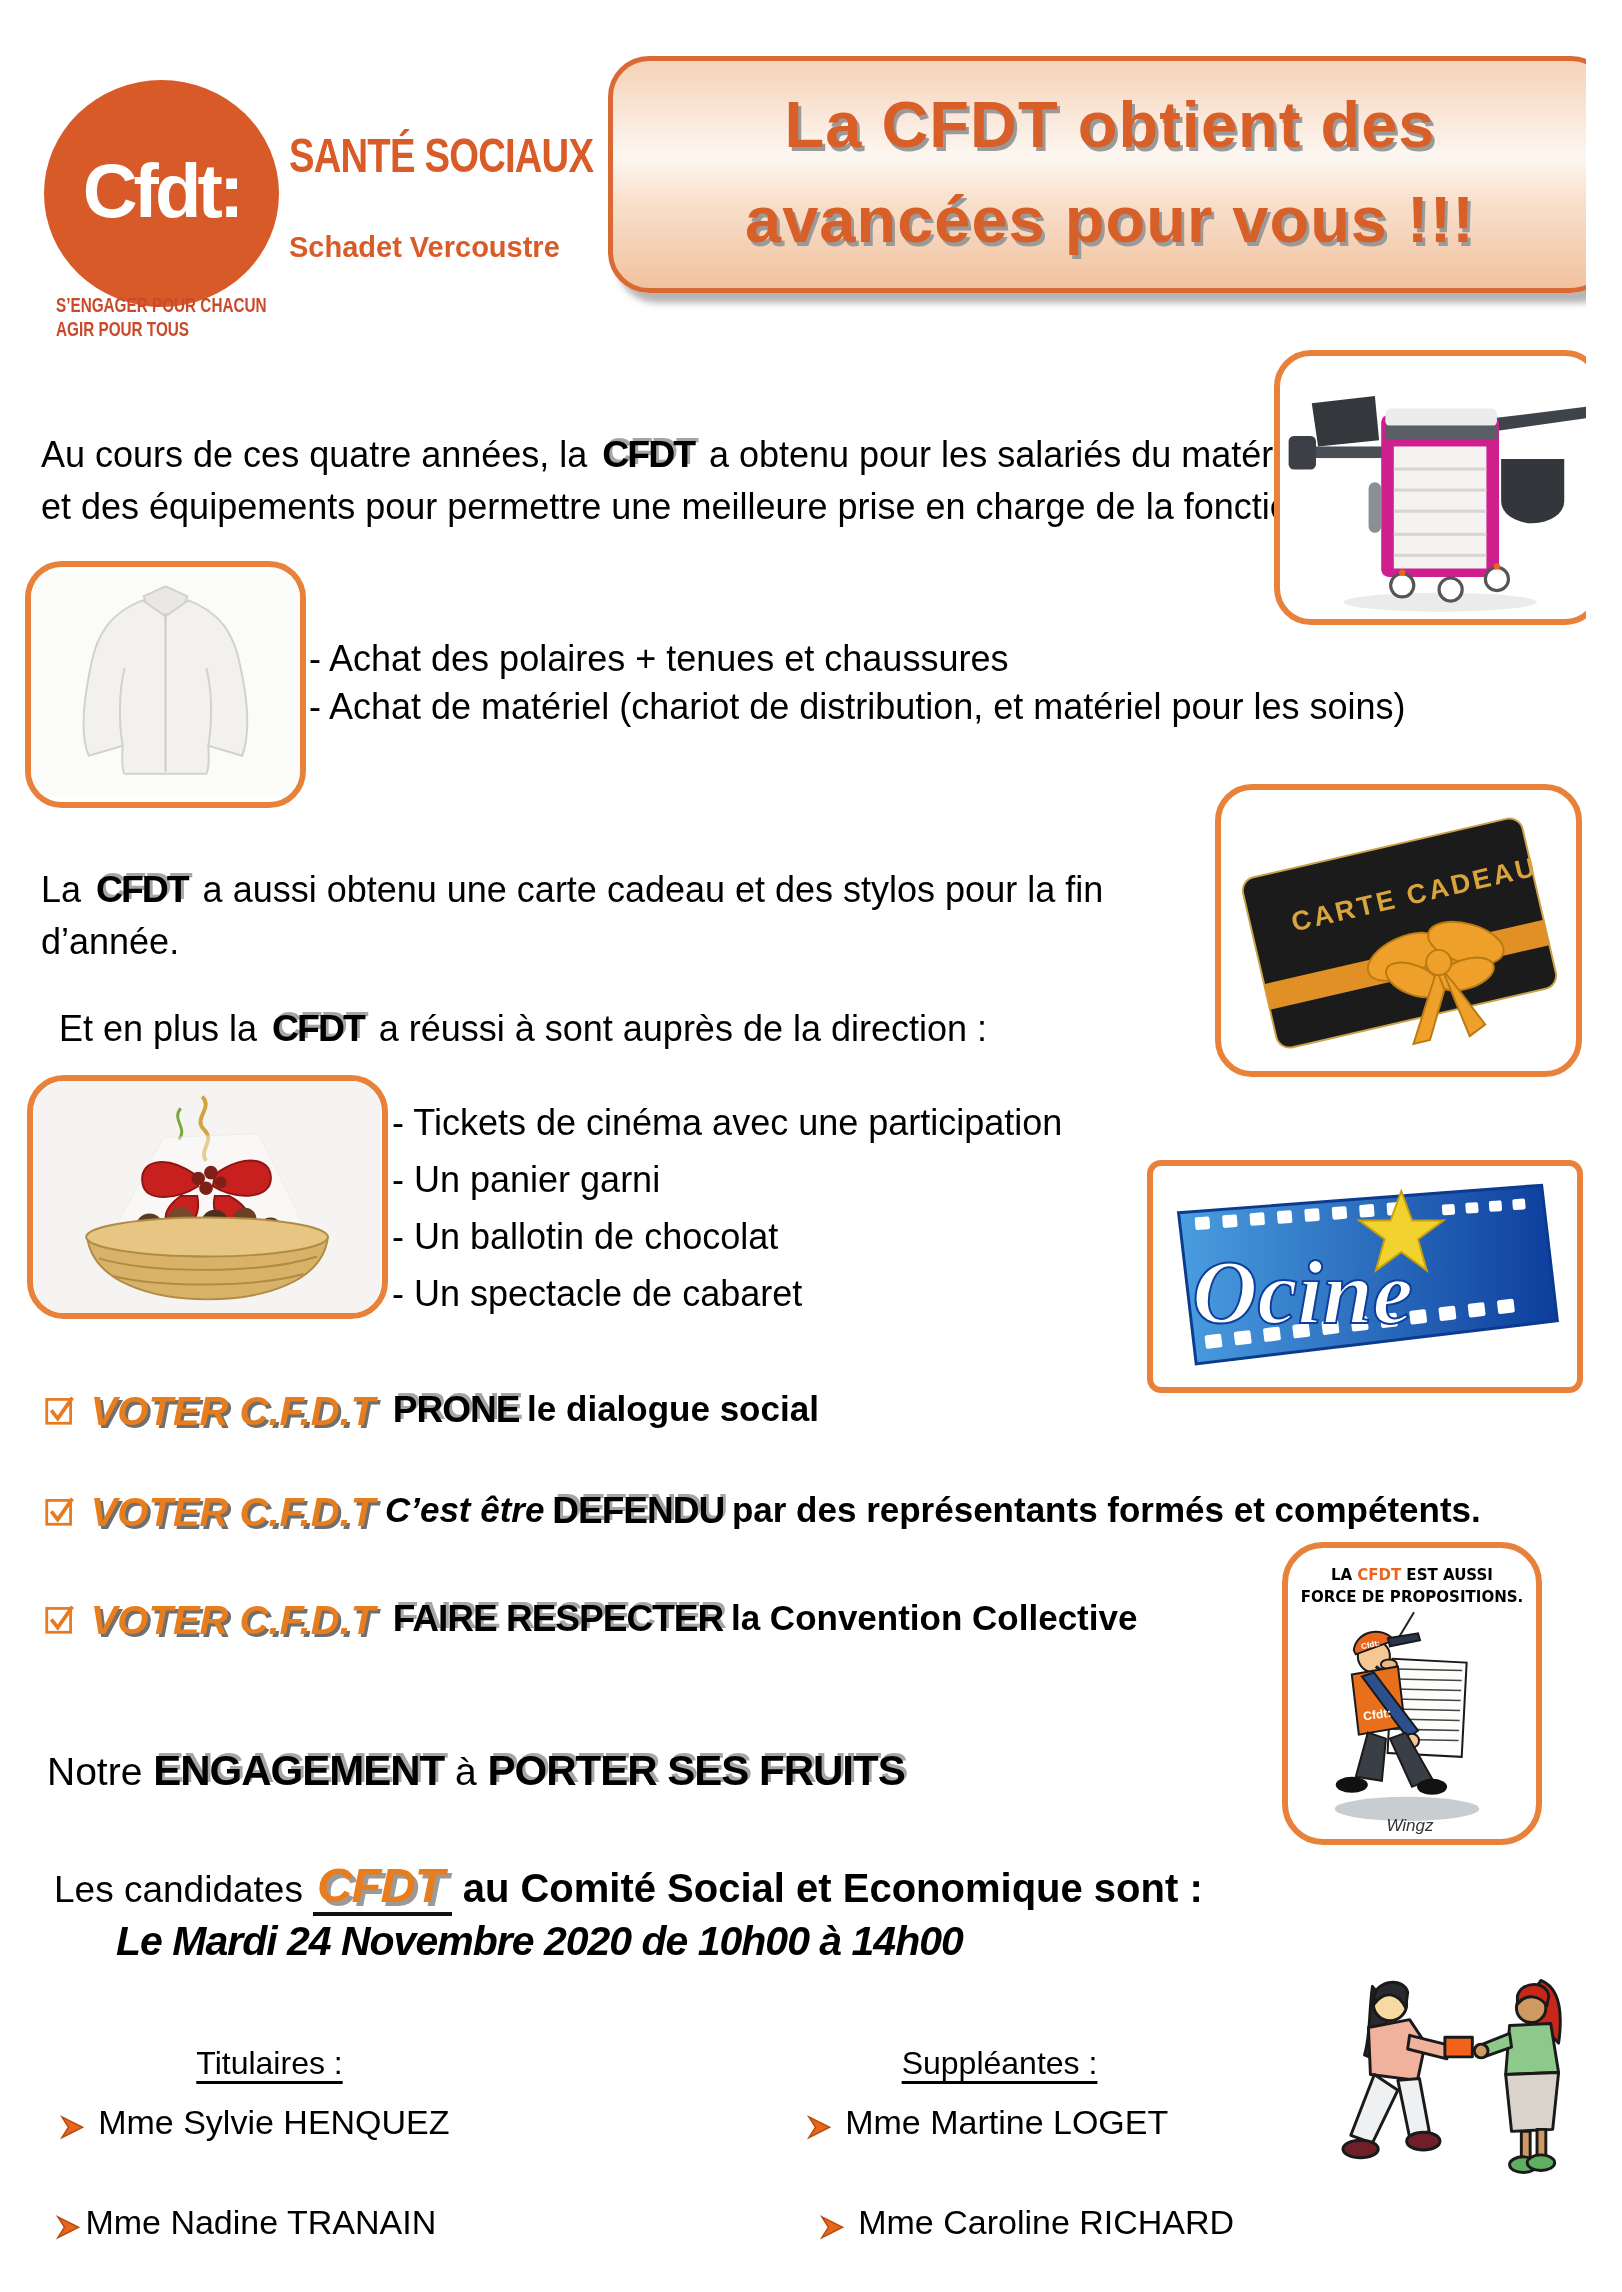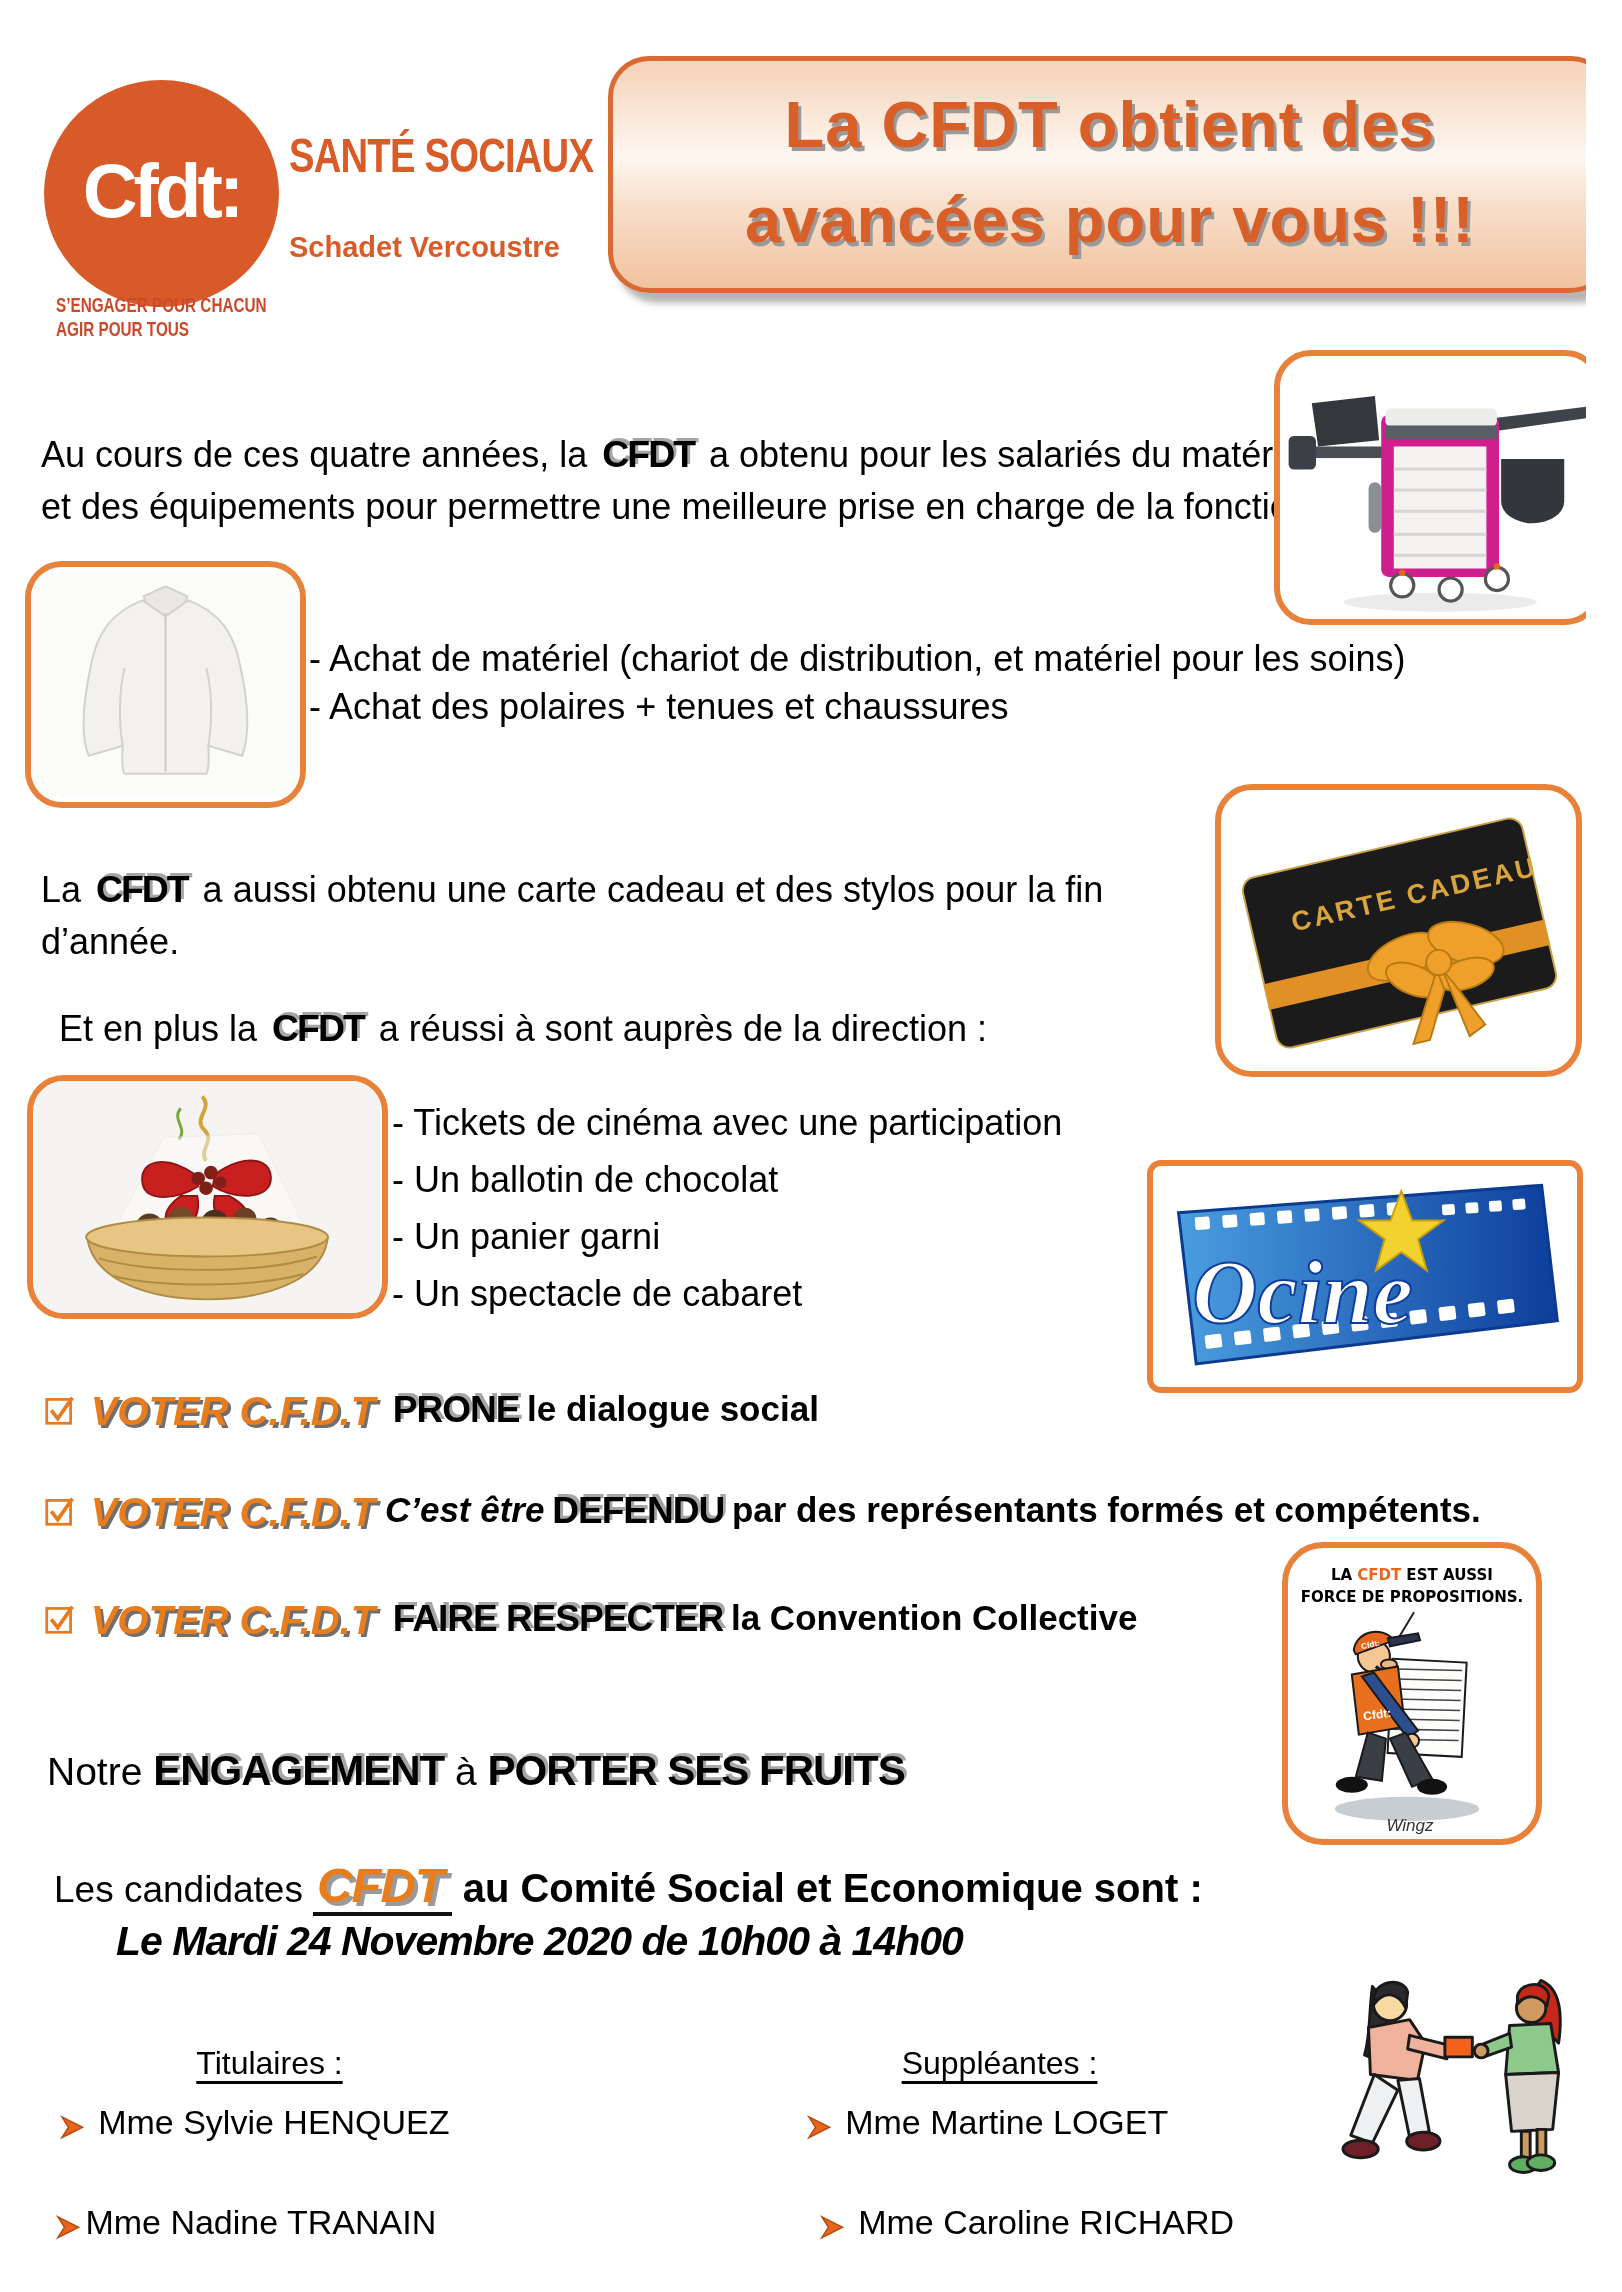--- a/index.html
+++ b/index.html
@@ -122,22 +122,22 @@
         <path d="M113,24 L135,14 L157,24 L150,42 L120,42 Z" fill="#e9e8e5"></path>
         <path d="M112,28 C 80,40 66,62 60,94 C 52,132 50,166 58,184 L 92,174 C 91,192 92,200 94,202 L 176,202 C 178,198 179,190 178,174 L 212,184 C 220,162 218,130 210,94 C 204,62 190,40 158,28 L 135,44 Z"></path>
         <line x1="135" y1="44" x2="135" y2="200" stroke="#cccbc8"></line>
         <path d="M92,174 C 88,150 88,120 94,96" fill="none"></path>
         <path d="M178,174 C 182,150 182,120 176,96" fill="none"></path>
       </g>
     </svg>
   </div>
 
   <div class="abs list" style="left:309px;top:635px;line-height:48px;">
+    <div>- Achat des polaires + tenues et chaussures</div>
     <div>- Achat de matériel (chariot de distribution, et matériel pour les soins)</div>
-    <div>- Achat des polaires + tenues et chaussures</div>
   </div>
 
   <div class="abs para" style="left:41px;top:863px;width:1186px;">
     <span>La </span><span class="cfdt">CFDT</span><span> a aussi obtenu une carte cadeau et des stylos pour la fin</span><br>
     <span>d’année.</span>
   </div>
 
   <div class="abs pic-box" style="left:1215px;top:784px;width:355px;height:281px;">
     <svg viewBox="0 0 365 290">
       <g transform="rotate(-13 182 150)">
@@ -190,22 +190,22 @@
           <circle cx="228" cy="164" r="8" fill="#b33c2a"></circle>
       </g>
       <path d="M54,160 C 60,206 120,224 177,224 C 235,224 296,206 301,160 Z" fill="#d9b269" stroke="#b08c43" stroke-width="2"></path>
       <ellipse cx="177" cy="160" rx="124" ry="20" fill="#e7c684" stroke="#b08c43" stroke-width="2"></ellipse>
       <path d="M66,182 C 120,198 235,198 290,180 M80,200 C 130,212 225,212 276,198" stroke="#b08c43" stroke-width="2" fill="none"></path>
     </svg>
   </div>
 
   <div class="abs list" style="left:392px;top:1094px;line-height:57px;">
     <div>- Tickets de cinéma avec une participation</div>
+    <div>- Un panier garni</div>
     <div>- Un ballotin de chocolat</div>
-    <div>- Un panier garni</div>
     <div>- Un spectacle de cabaret</div>
   </div>
 
   <div class="abs pic-box" style="left:1147px;top:1160px;width:424px;height:221px;border-radius:14px;">
     <svg viewBox="0 0 432 210">
       <defs>
         <linearGradient id="og" x1="0" y1="0" x2="1" y2="0">
           <stop offset="0" stop-color="#4a9de0"></stop>
             <stop offset="1" stop-color="#0d3e9c"></stop>
         </linearGradient>

